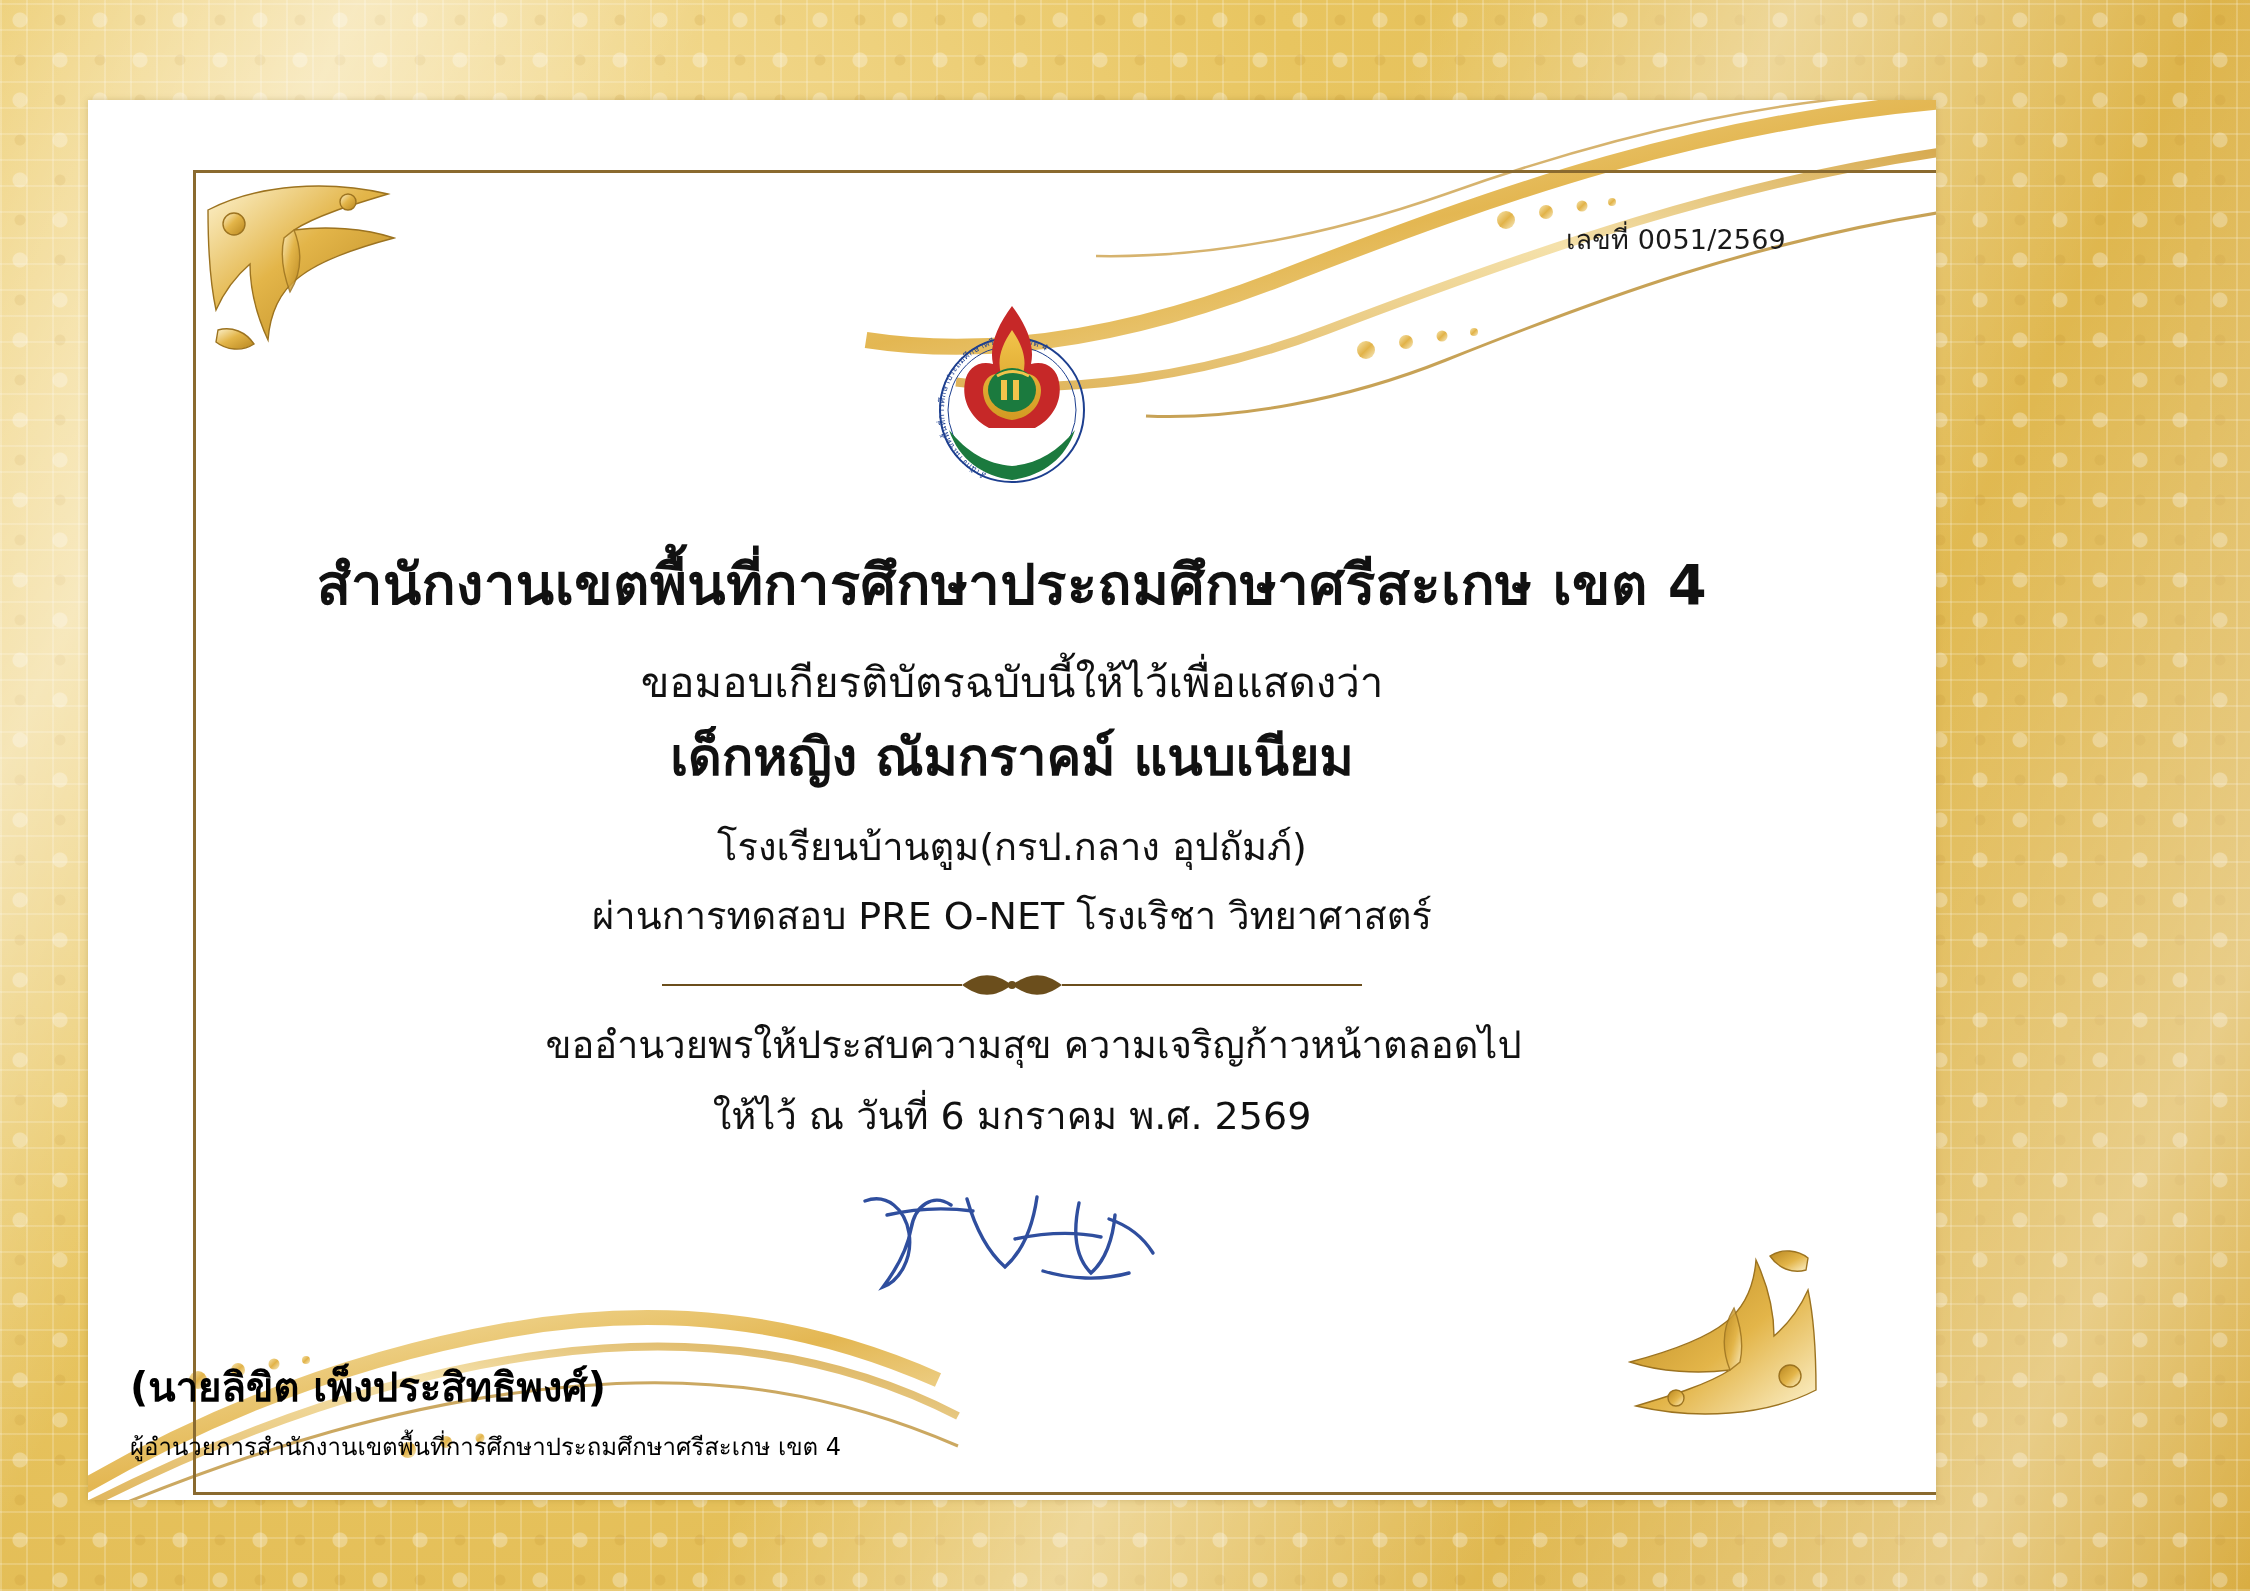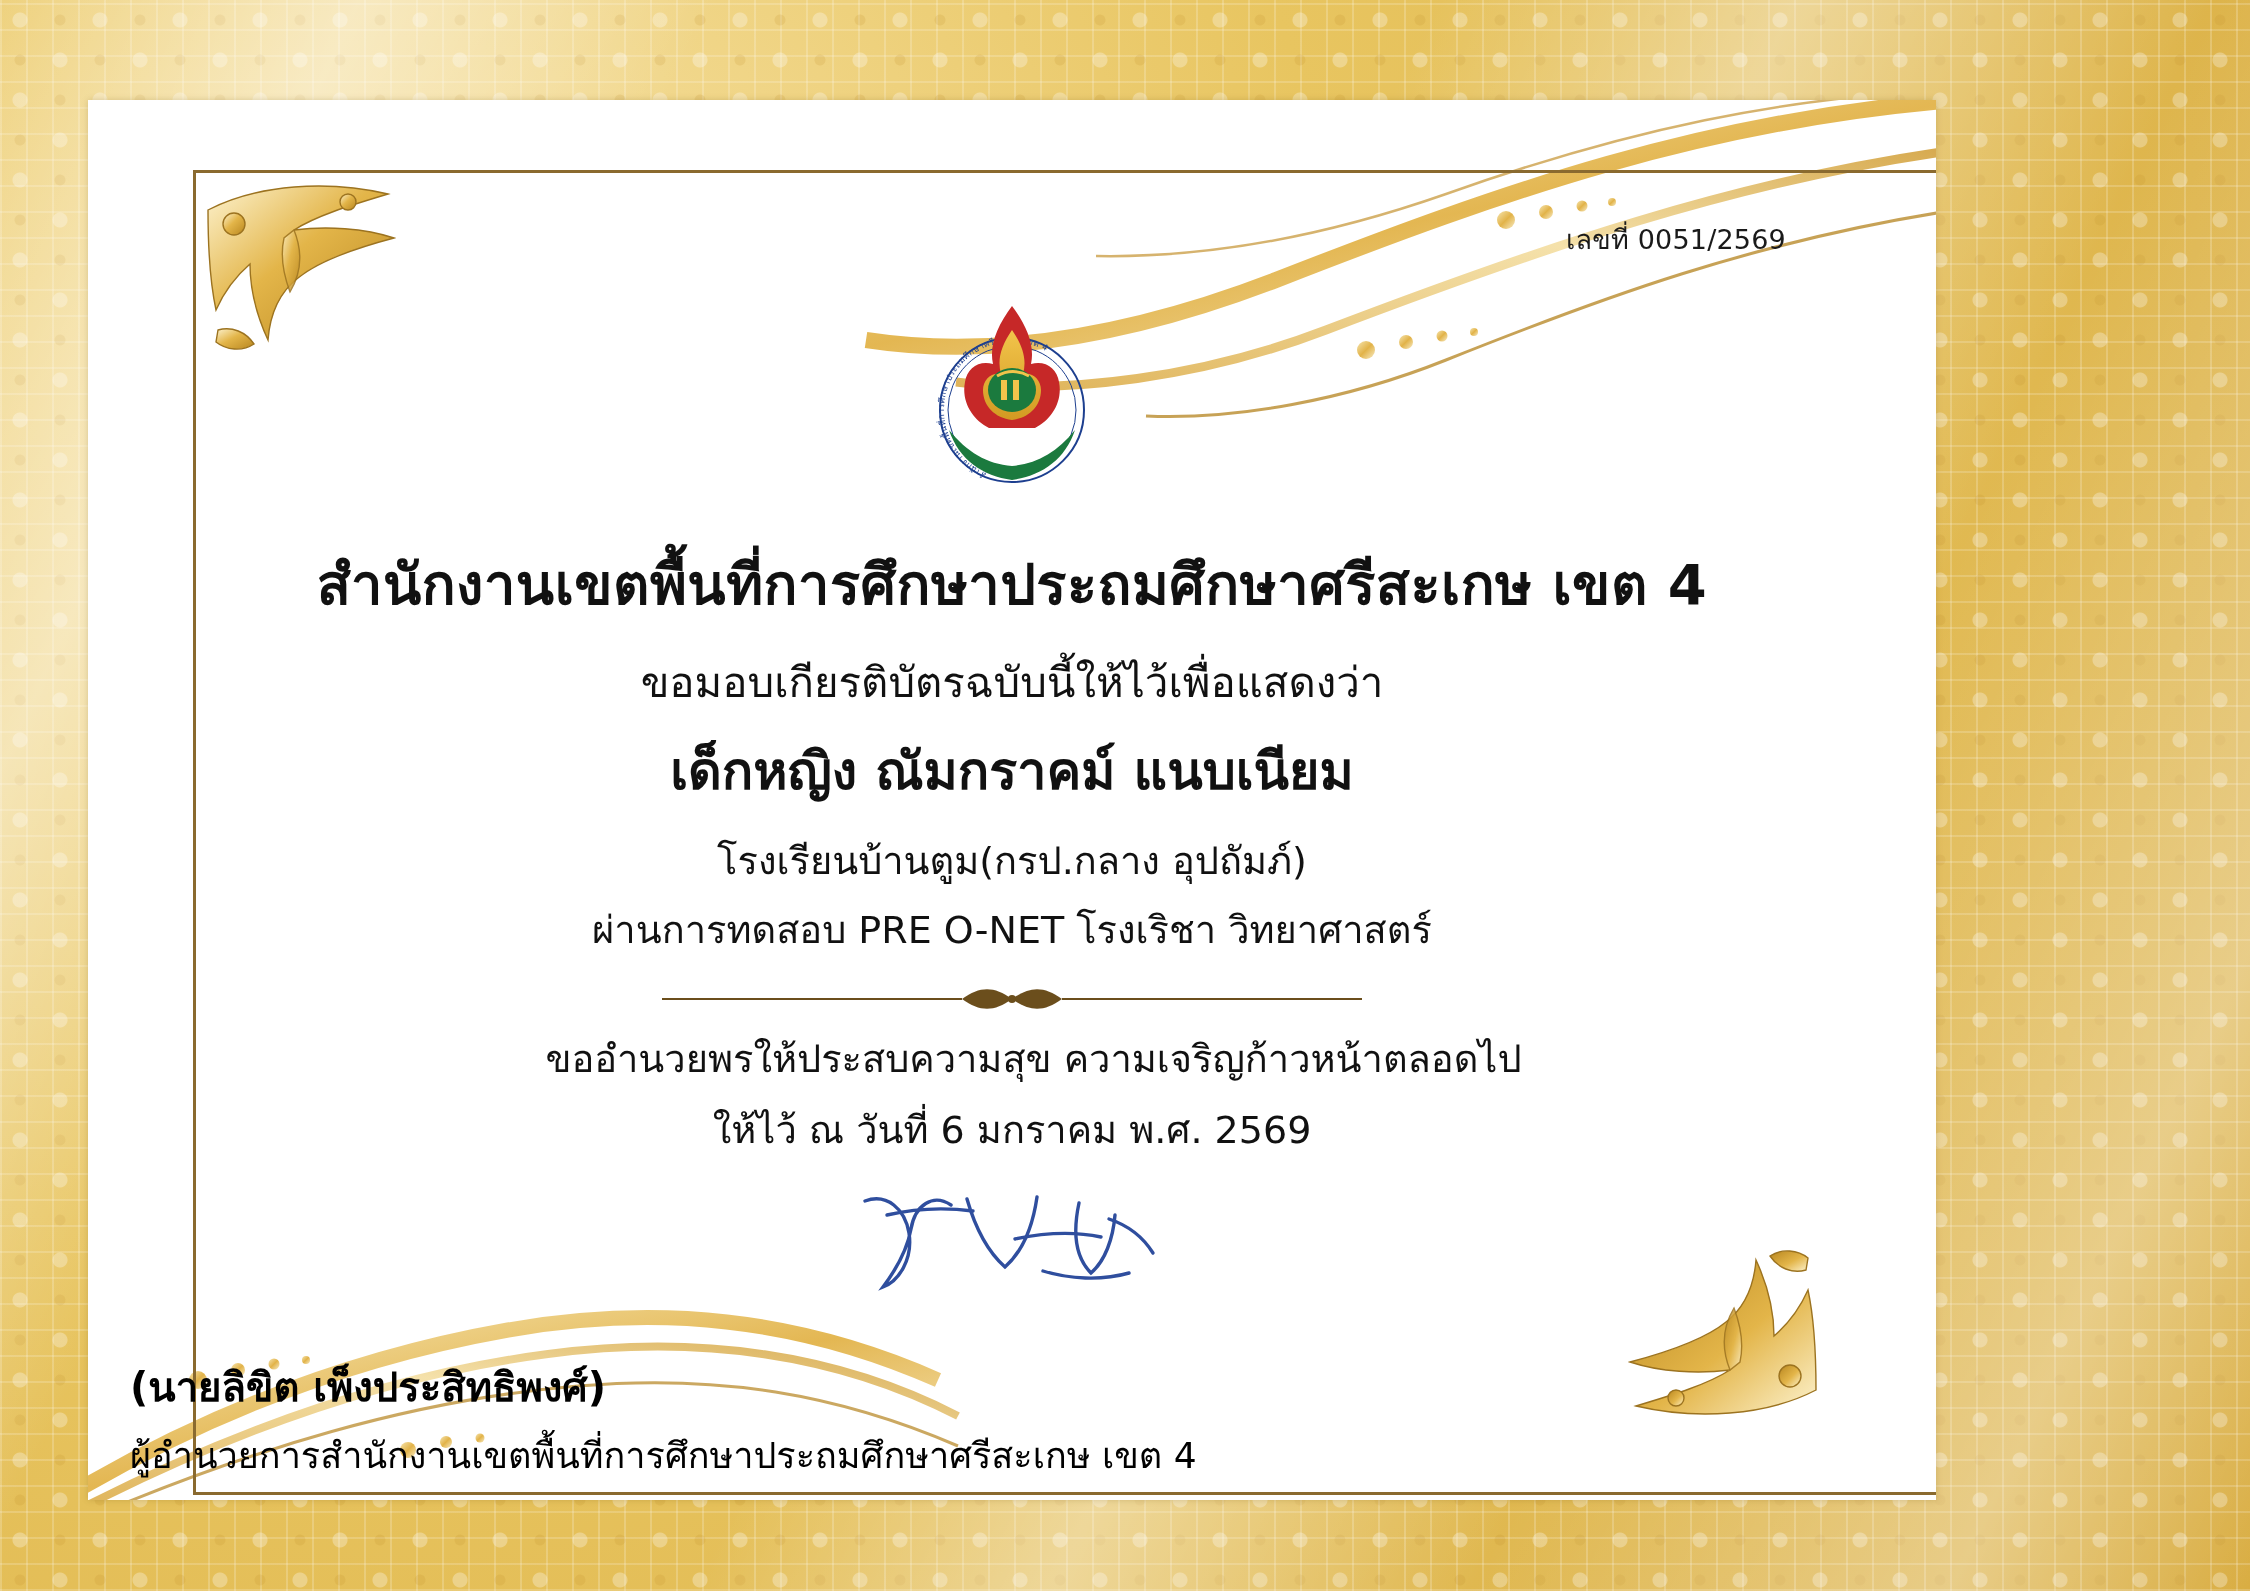--- a/index.html
+++ b/index.html
@@ -105,21 +105,20 @@
     text-align: center;
     color: #111;
   }
   .line-org {
     font-size: 56px; font-weight: 700;
     letter-spacing: .5px;
     margin-bottom: 20px;
   }
   .line-award {
     font-size: 42px;
-    margin-bottom: 14px;
   }
   .line-name {
     font-size: 52px; font-weight: 700;
     margin-bottom: 18px;
   }
   .line-school {
     font-size: 38px;
     margin-bottom: 8px;
   }
   .line-detail {
@@ -152,21 +151,21 @@
     position: absolute;
     left: 0; right: 0; top: 1255px;
     text-align: left;
     margin-left: 42px;
   }
   .signer-name {
     font-size: 40px; font-weight: 700;
     margin-bottom: 8px;
   }
   .signer-title {
-    font-size: 36px;
+    font-size: 24px;
   }
 </style>
 </head>
 <body>
 
 <div class="certificate">
   <div class="pattern-overlay"></div>
   <div class="border-sheen"></div>
 
   <div class="paper">

